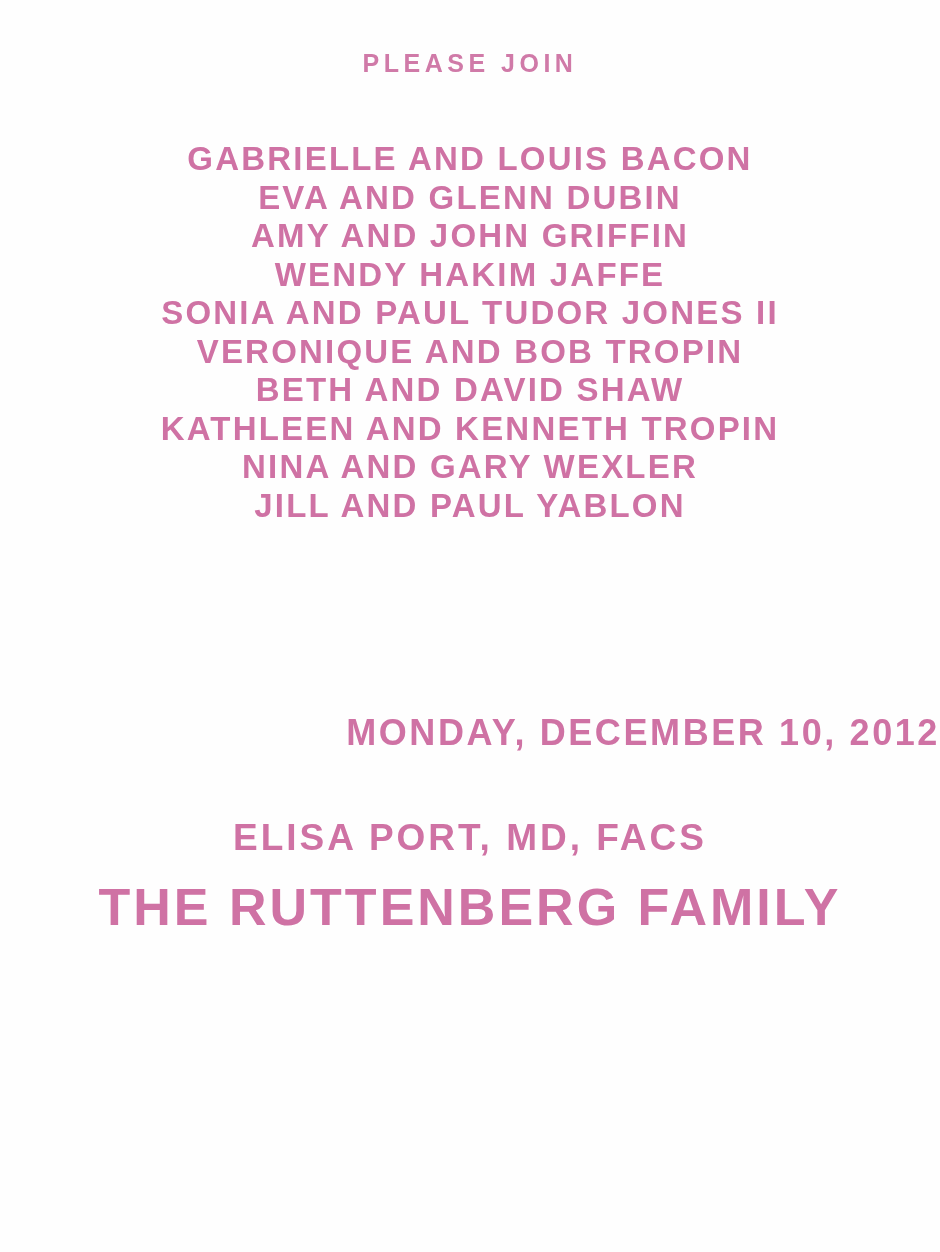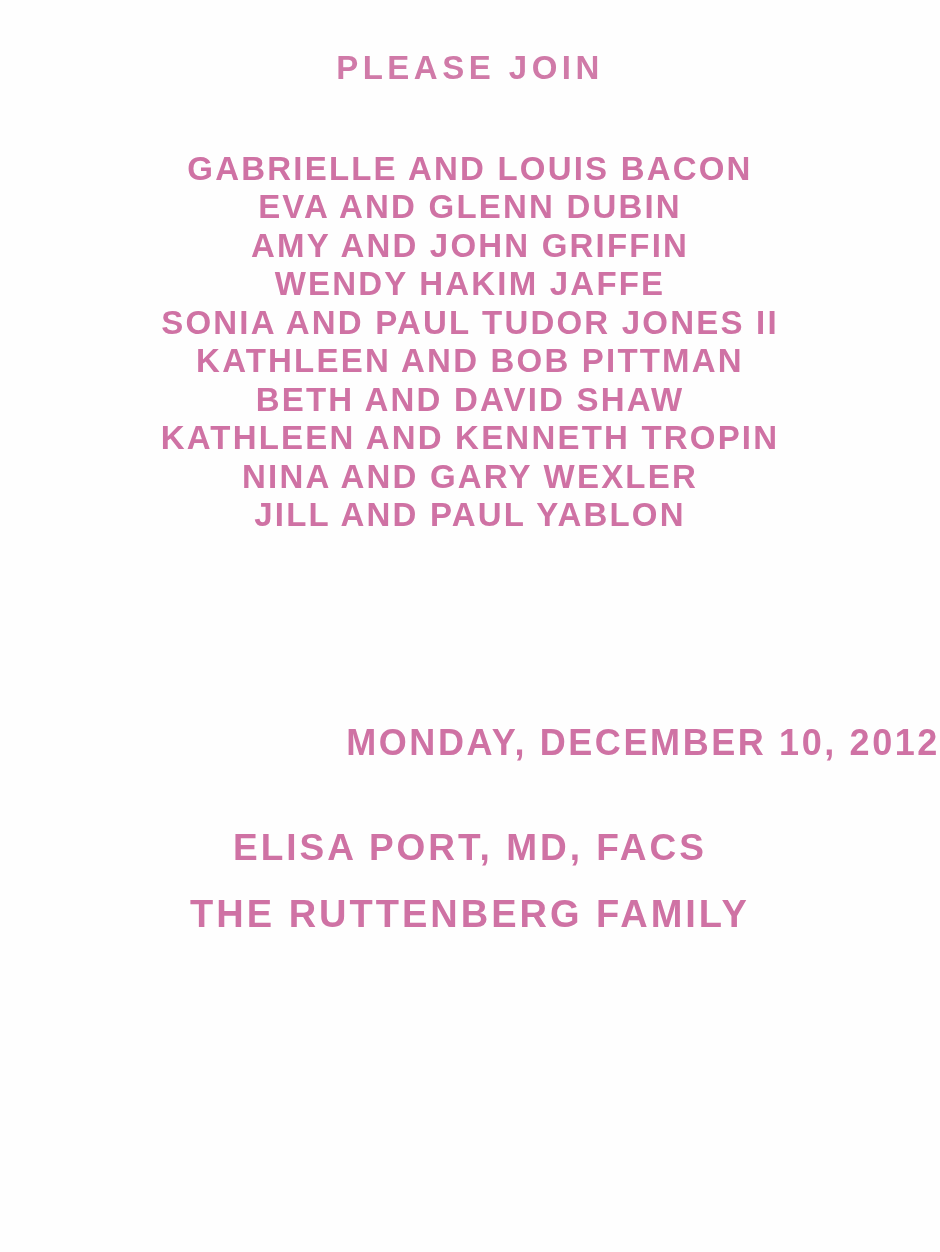--- a/index.html
+++ b/index.html
@@ -23,21 +23,21 @@
   }
   .invite {
     position: absolute;
     top: 0;
     left: 0;
     width: 940px;
     text-align: center;
   }
   .heading {
     margin-top: 48px;
-    font-size: 33px;
+    font-size: 25px;
     font-weight: bold;
     letter-spacing: 4.5px;
     color: #d07aa8;
     line-height: 1.2;
   }
   .hosts {
     margin-top: 62px;
   }
   .host-line {
     font-size: 33px;
@@ -66,43 +66,43 @@
   }
   .and-small {
     margin-top: 8px;
     font-size: 25px;
     font-weight: bold;
     letter-spacing: 2px;
     color: #cf72a4;
     line-height: 1.2;
   }
   .family {
-    margin-top: 22px;
-    font-size: 38px;
+    margin-top: 15px;
+    font-size: 52px;
     font-weight: bold;
     letter-spacing: 3px;
     color: #cf72a4;
     line-height: 1.2;
   }
 </style>
 </head>
 <body>
 
 <div class="page">
   <div class="invite">
 
     <div class="heading">PLEASE JOIN</div>
 
     <div class="hosts">
       <div class="host-line">GABRIELLE AND LOUIS BACON</div>
       <div class="host-line">EVA AND GLENN DUBIN</div>
       <div class="host-line">AMY AND JOHN GRIFFIN</div>
       <div class="host-line">WENDY HAKIM JAFFE</div>
       <div class="host-line">SONIA AND PAUL TUDOR JONES II</div>
-      <div class="host-line">KATHLEEN AND BOB PITTMAN</div>
+      <div class="host-line">VERONIQUE AND BOB TROPIN</div>
       <div class="host-line">BETH AND DAVID SHAW</div>
       <div class="host-line">KATHLEEN AND KENNETH TROPIN</div>
       <div class="host-line">NINA AND GARY WEXLER</div>
       <div class="host-line">JILL AND PAUL YABLON</div>
     </div>
 
     <div class="date">MONDAY, DECEMBER 10, 2012</div>
 
     <div class="honoree">ELISA PORT, MD, FACS</div>
     <div class="family">THE RUTTENBERG FAMILY</div>

